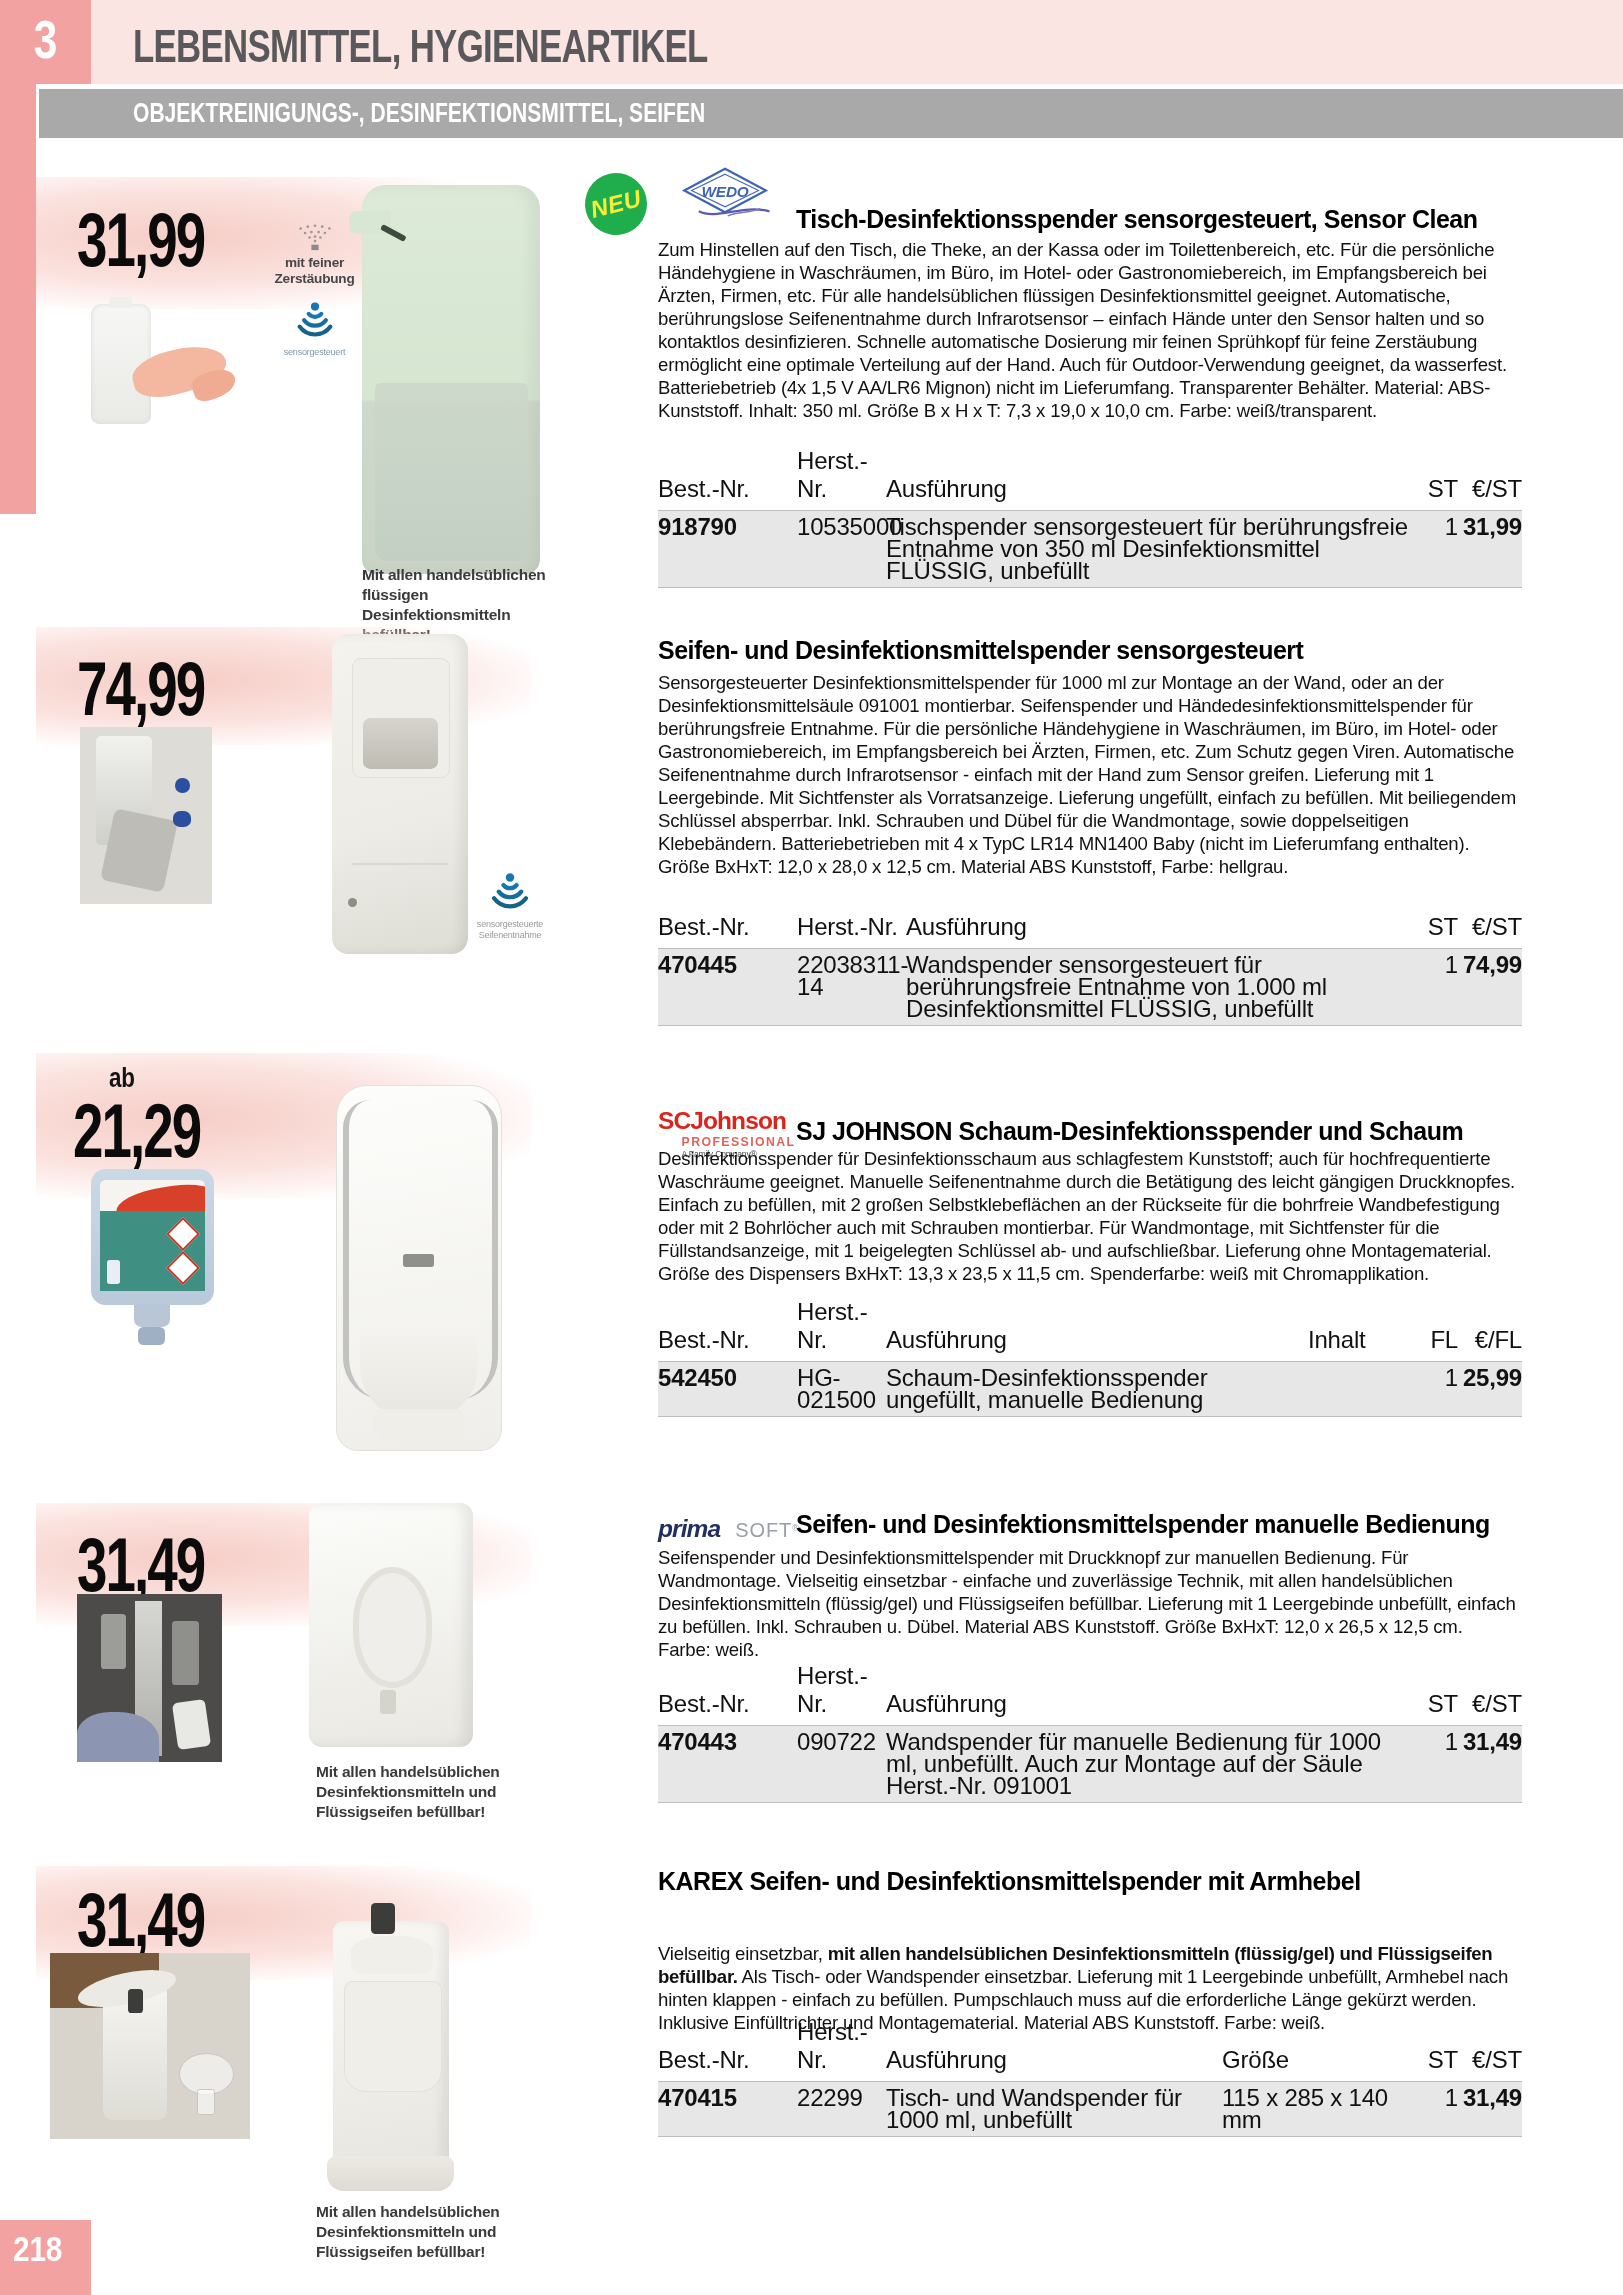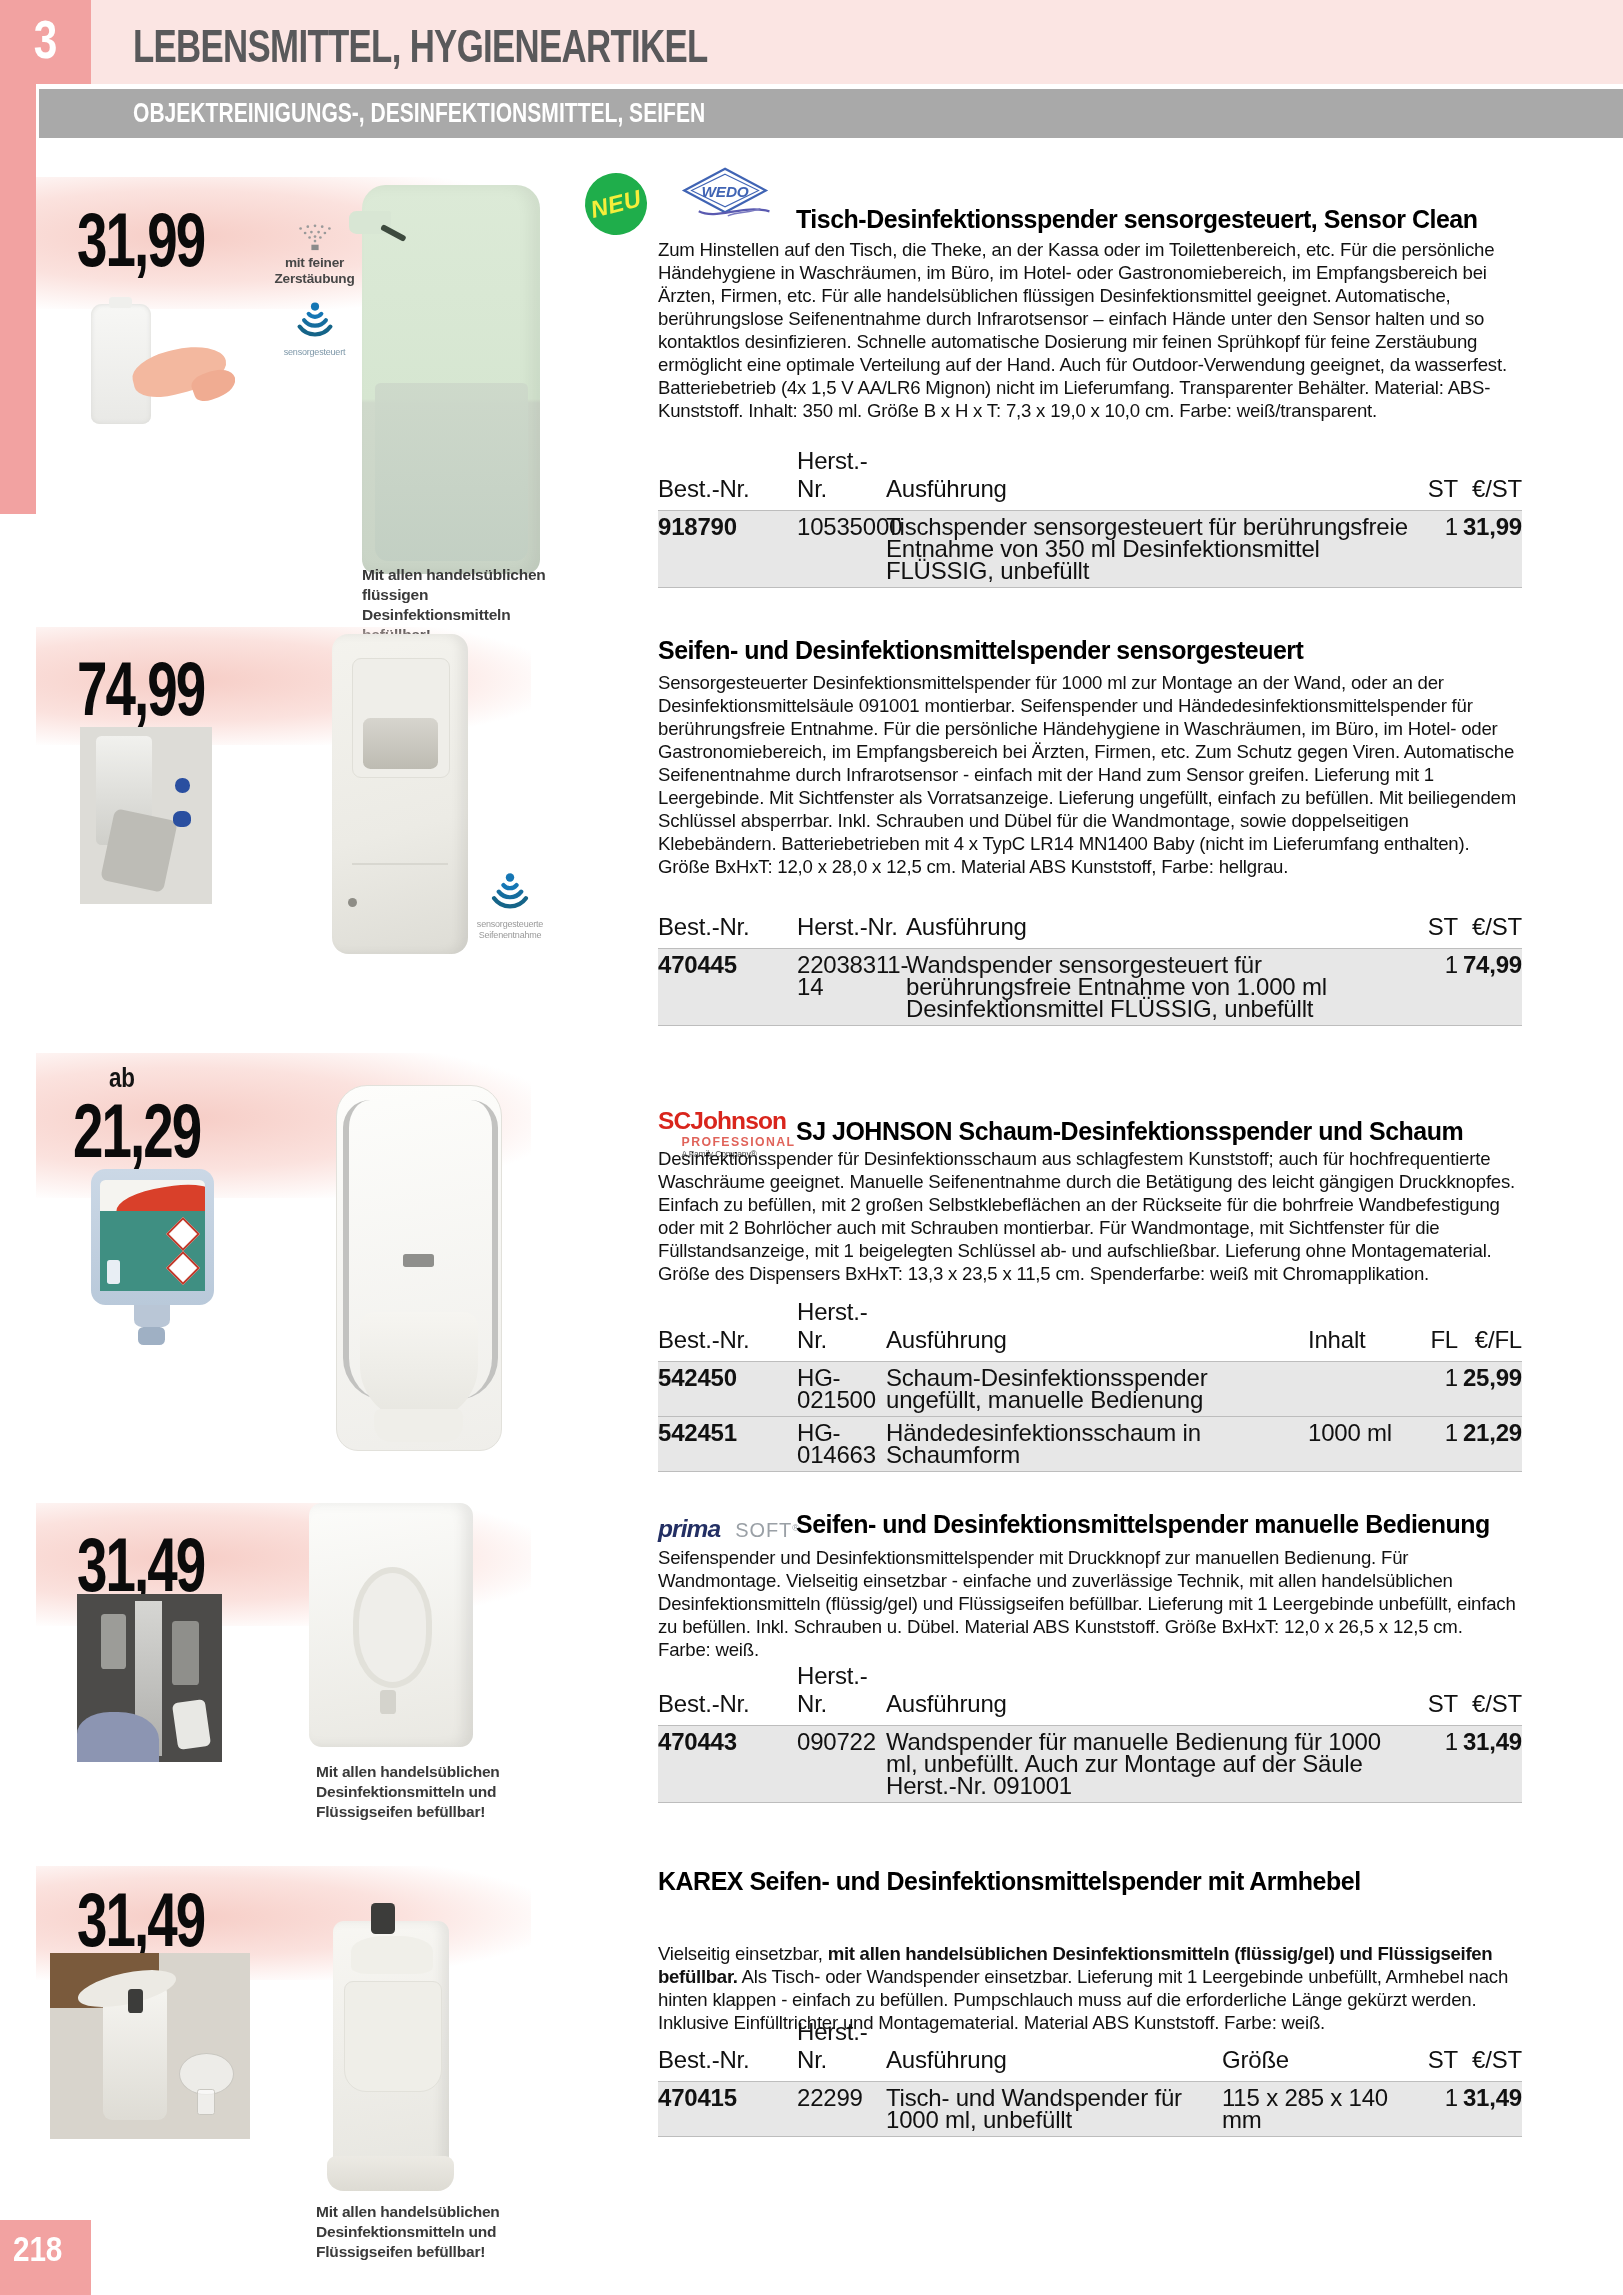--- a/index.html
+++ b/index.html
@@ -270,28 +270,20 @@
       </thead>
     <tbody>
       <tr class="grow">
         <td class="b">542450</td>
         <td>HG-021500</td>
         <td>Schaum-Desinfektionsspender ungefüllt, manuelle Bedienung</td>
         <td></td>
         <td class="r">1</td>
         <td class="r b">25,99</td>
       </tr>
-      <tr class="grow">
-        <td class="b">542451</td>
-        <td>HG-014663</td>
-        <td>Händedesinfektionsschaum in Schaumform</td>
-        <td>1000 ml</td>
-        <td class="r">1</td>
-        <td class="r b">21,29</td>
-      </tr>
     </tbody>
   </table>
 
   <div class="abs glow" style="left:36px;top:1503px;width:495px;height:123px;"></div>
   <div class="abs bigprice" style="left:77px;top:1527px;">31,49</div>
 
   <div class="abs photo" style="left:77px;top:1594px;width:145px;height:168px;background:#4c4b49;">
     <div class="ph" style="left:58px;top:7.3px;width:27px;height:155px;background:linear-gradient(#d6d6d3,#aeaeab);"></div>
     <div class="ph" style="left:23.6px;top:20px;width:25.5px;height:55px;background:#9c9c98;border-radius:3.6px;"></div>
     <div class="ph" style="left:95px;top:27px;width:27px;height:64px;background:#8f8f8b;border-radius:3.6px;"></div>

